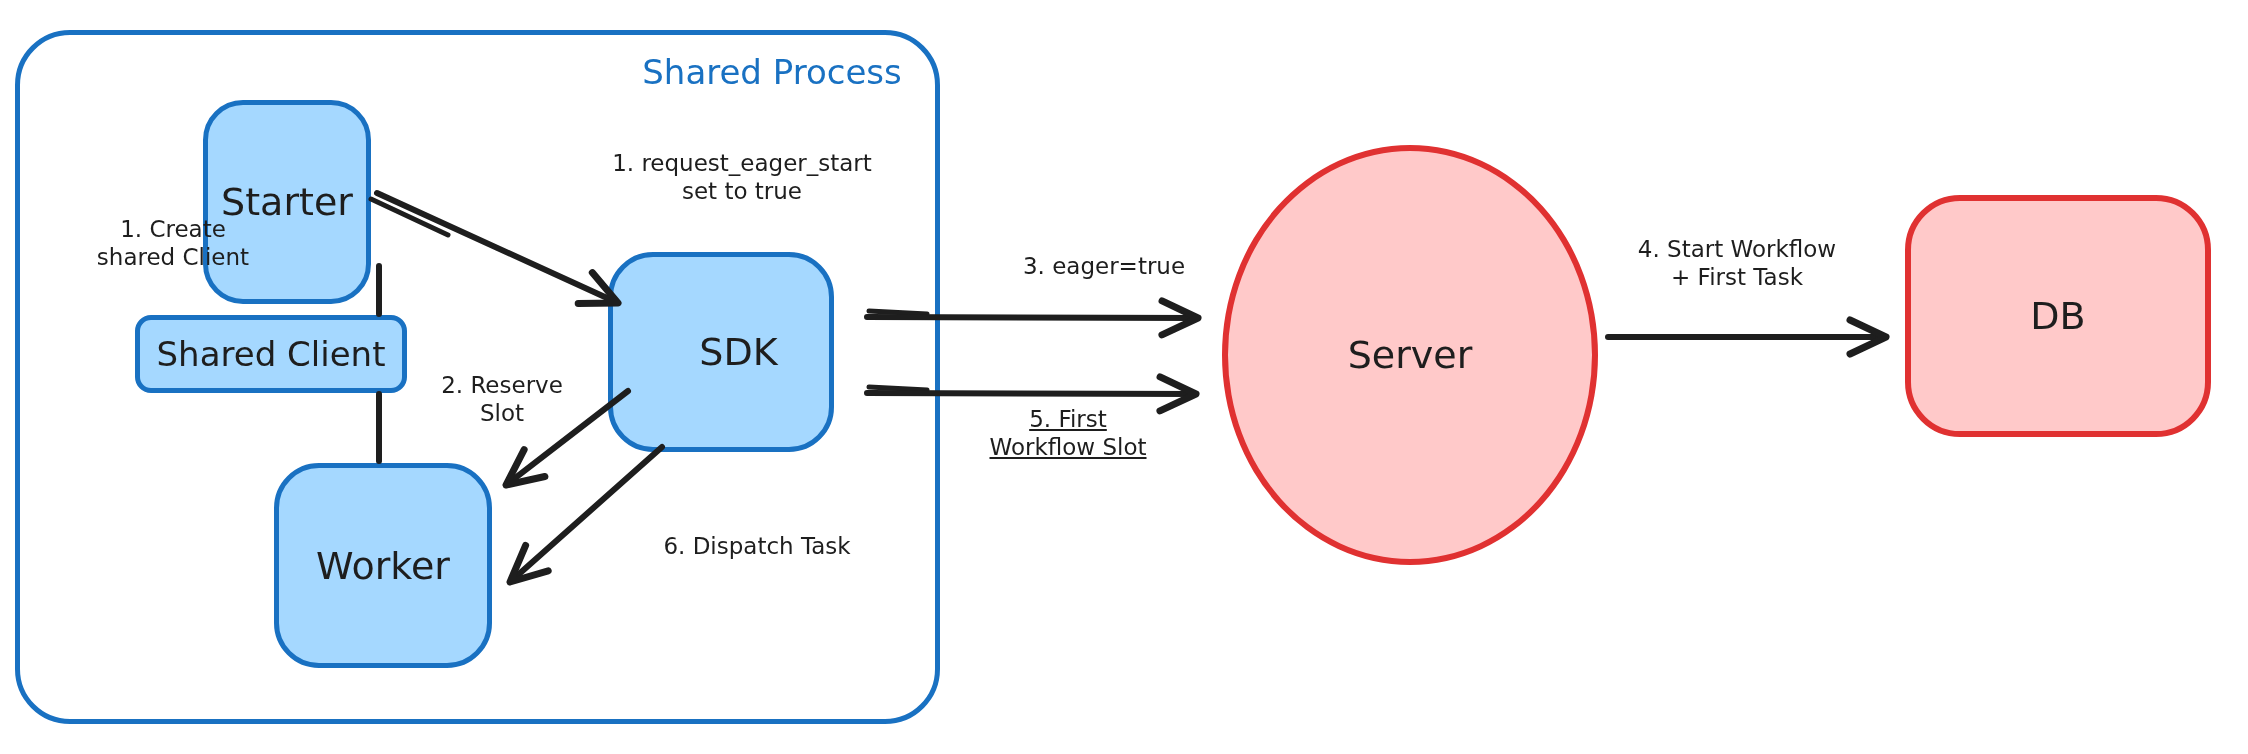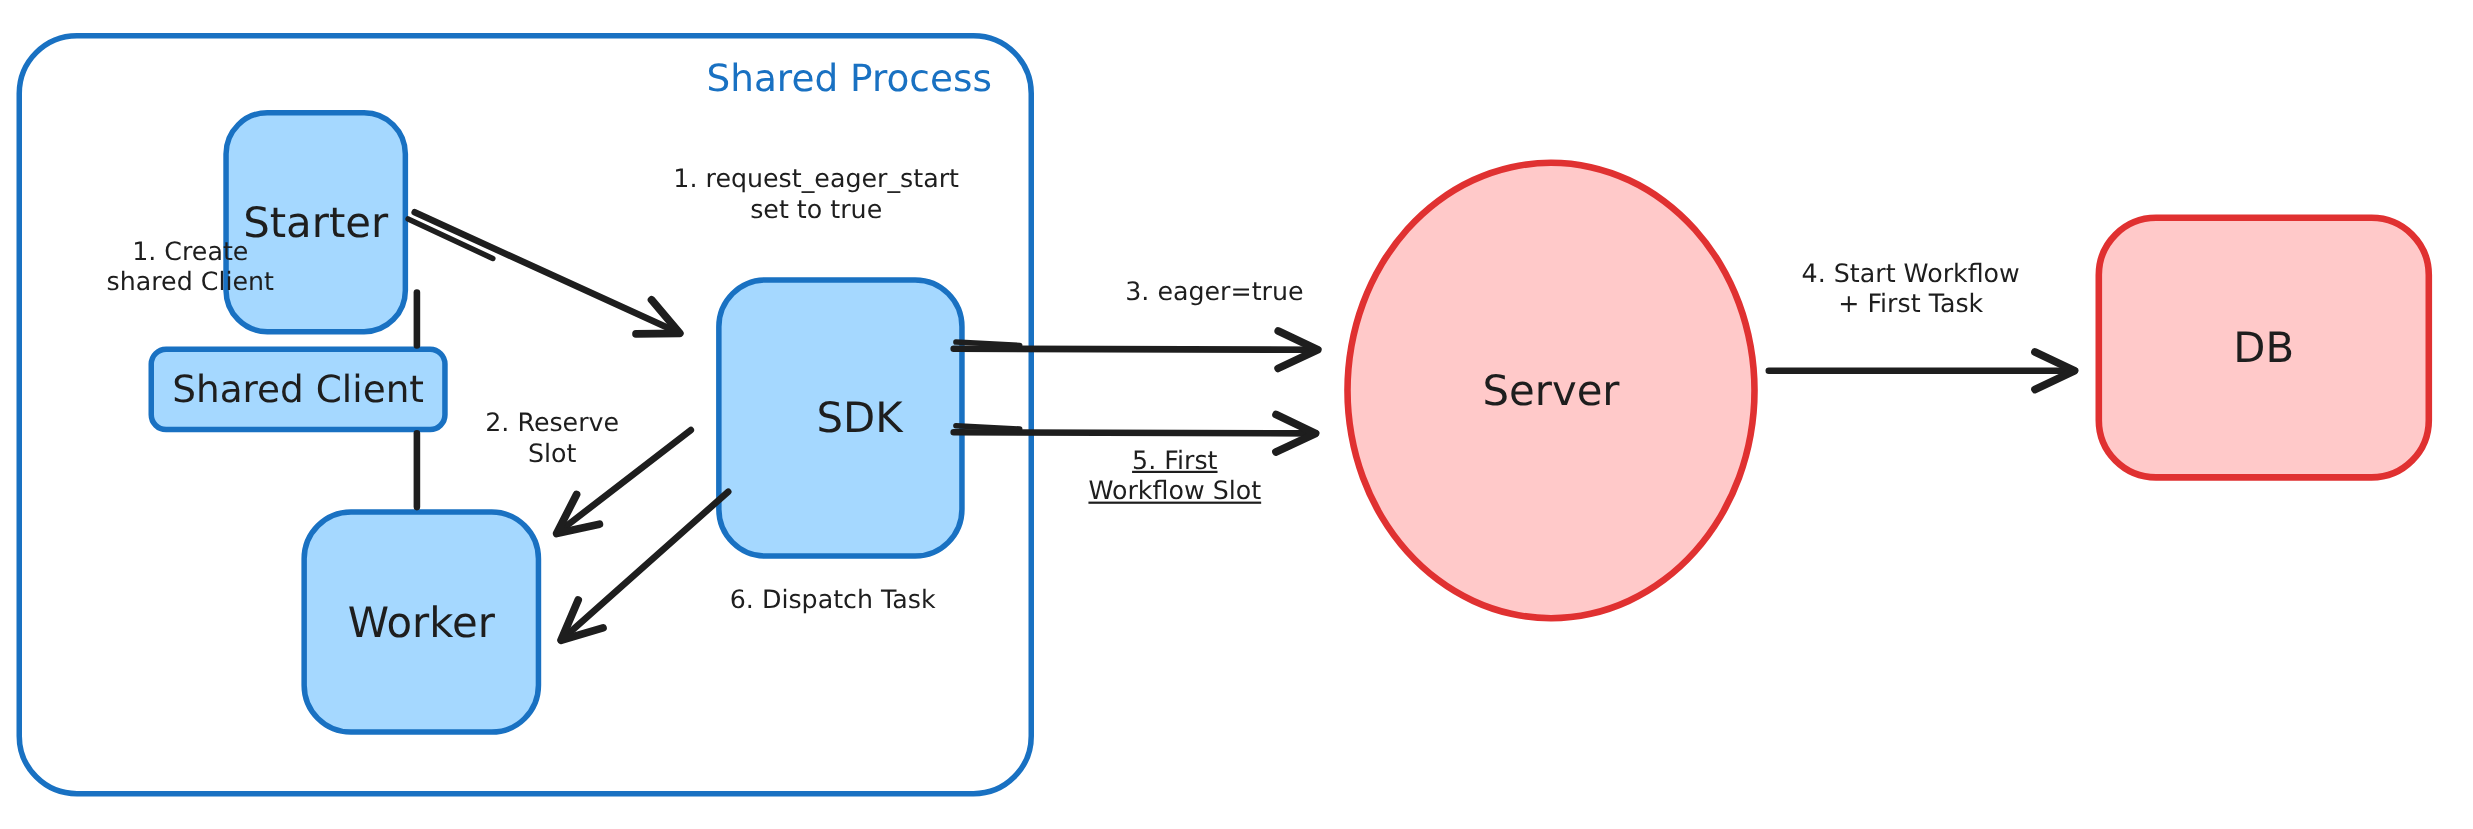--- a/index.html
+++ b/index.html
@@ -40,21 +40,21 @@
     justify-content: center;
     text-align: center;
   }
   .node span { font-size: 38px; color: #1e1e1e; }
   .node.blue { background: #a5d8ff; border: 5px solid #1971c2; }
   .node.red  { background: #ffc9c9; border: 6px solid #e03131; }
   .node-starter       { left: 203px;  top: 60px;  width: 168px; height: 204px; border-radius: 40px; margin-top: 40px; }
   .node-shared-client { left: 135px;  top: 315px; width: 272px; height: 78px;  border-radius: 16px; }
   .node-shared-client span { font-size: 34px; }
   .node-worker        { left: 274px;  top: 463px; width: 218px; height: 205px; border-radius: 45px; }
-  .node-sdk           { left: 651px;  top: 252px; width: 226px; height: 256px; border-radius: 45px; padding-left: 35px; }
+  .node-sdk           { left: 608px;  top: 252px; width: 226px; height: 200px; border-radius: 45px; padding-left: 35px; }
   .node-server        { left: 1222px; top: 145px; width: 376px; height: 420px; border-radius: 50%; text-align: center; }
   .node-db            { left: 1905px; top: 195px; width: 306px; height: 242px; border-radius: 55px; }
   
   .note {
     position: absolute;
     transform: translateX(-50%);
     font-size: 23px;
     line-height: 1.2;
     text-align: center;
     color: #1e1e1e;

